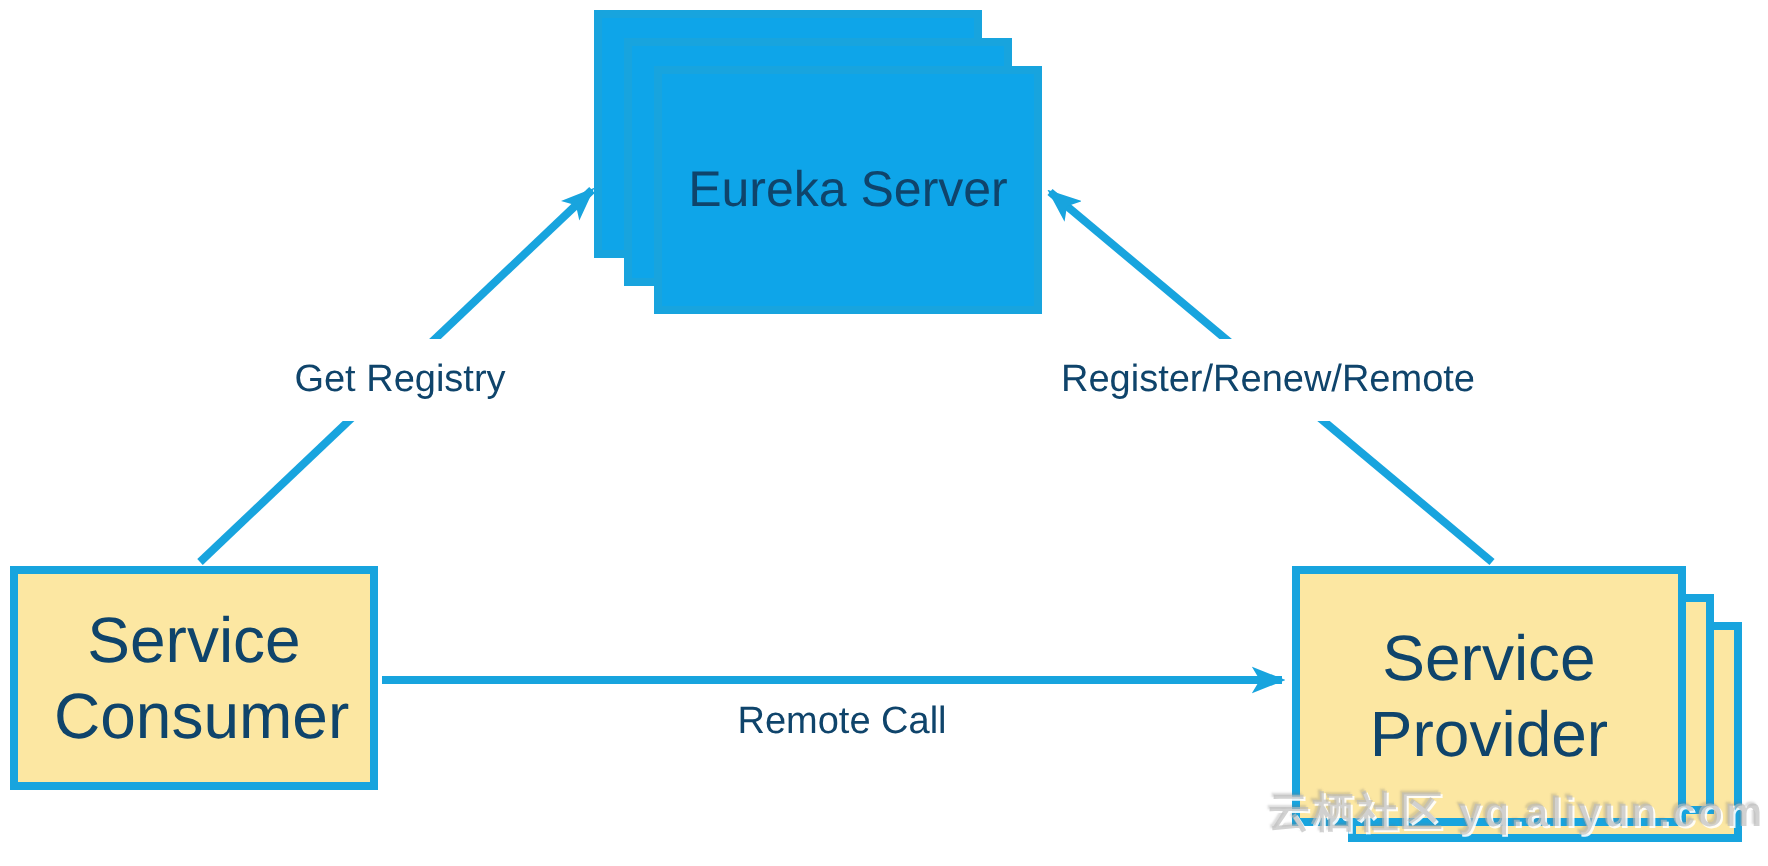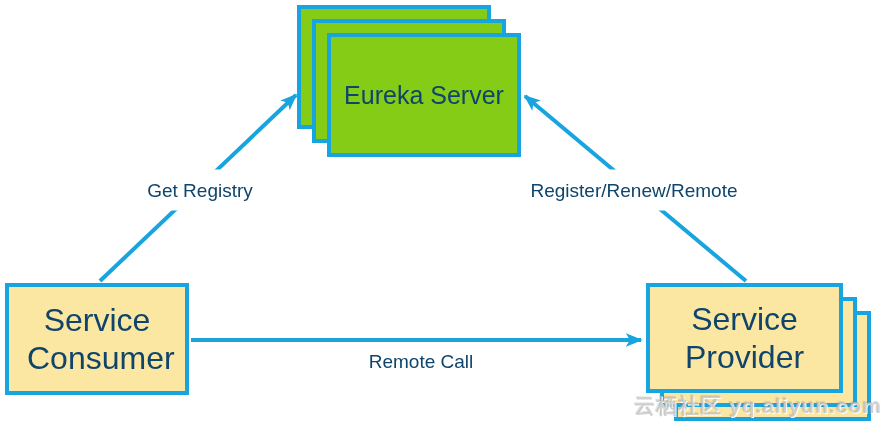--- a/index.html
+++ b/index.html
@@ -22,21 +22,21 @@
   }
   .node {
     position: absolute;
     box-sizing: border-box;
     border: 4px solid #18A4DE;
     display: flex;
     align-items: center;
     justify-content: center;
     text-align: center;
   }
-  .node.blue   { background: #84cc16; }
+  .node.blue   { background: #0ea5e9; }
   .node.yellow { background: #FCE7A2; }
   .node-label {
     color: #0F446B;
     font-size: 32px;
     line-height: 1.2;
     font-weight: 400;
   }
   .node-label.narrow { max-width: 140px; }
   .eureka-front .node-label { font-size: 25px; max-width: none; }
   .edge-label {
@@ -82,21 +82,21 @@
   <div class="node blue eureka-front" style="left:327px; top:33px; width:194px; height:124px;">
     <div class="node-label">Eureka Server</div>
   </div>
 
   <div class="node yellow" style="left:5px; top:283px; width:184px; height:112px;">
     <div class="node-label narrow">Service Consumer</div>
   </div>
 
   <div class="node yellow" style="left:674px; top:311px; width:197px; height:110px;"></div>
   <div class="node yellow" style="left:660px; top:297px; width:197px; height:110px;"></div>
-  <div class="node yellow" style="left:646px; top:283px; width:197px; height:110px;">
+  <div class="node yellow" style="left:646px; top:283px; width:197px; height:130px;">
     <div class="node-label narrow">Service Provider</div>
   </div>
 
   <div class="edge-label" style="left:200px; top:190px;">Get Registry</div>
   <div class="edge-label" style="left:634px; top:190px;">Register/Renew/Remote</div>
   <div class="edge-label" style="left:421px; top:361px; padding:2px 8px;">Remote Call</div>
 
   <div class="watermark">云栖社区 yq.aliyun.com</div>
 
 </div>

